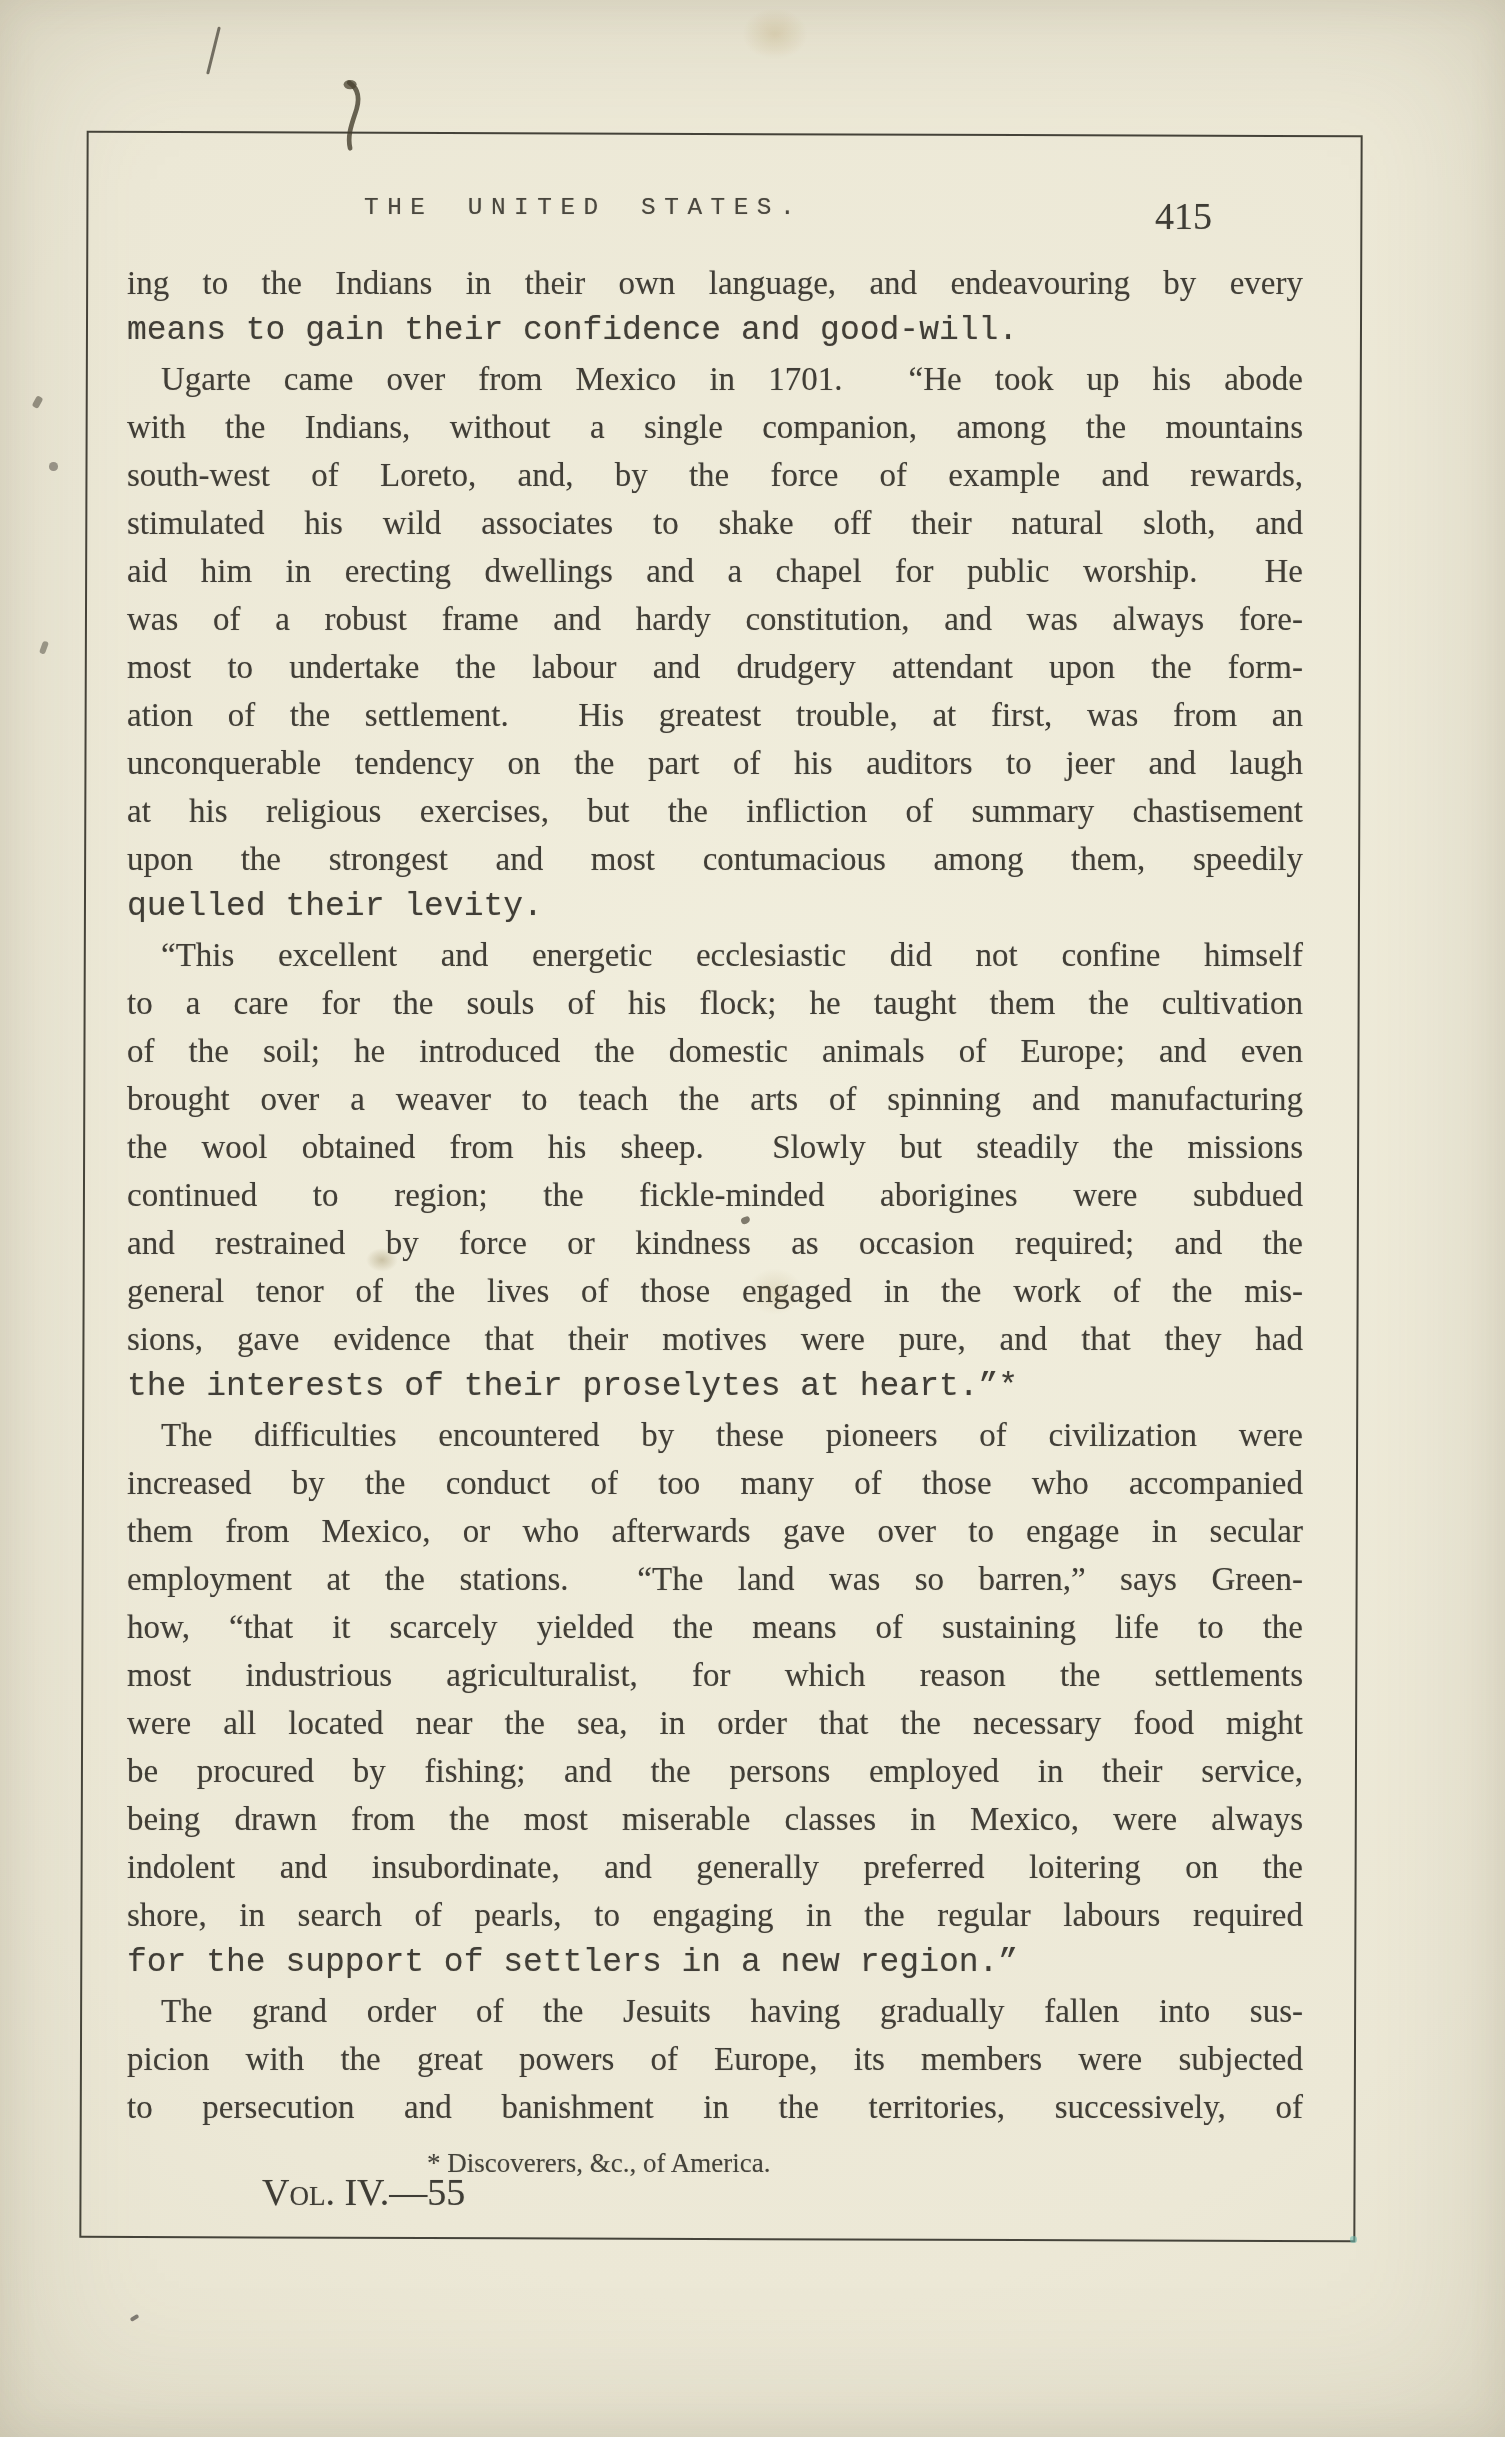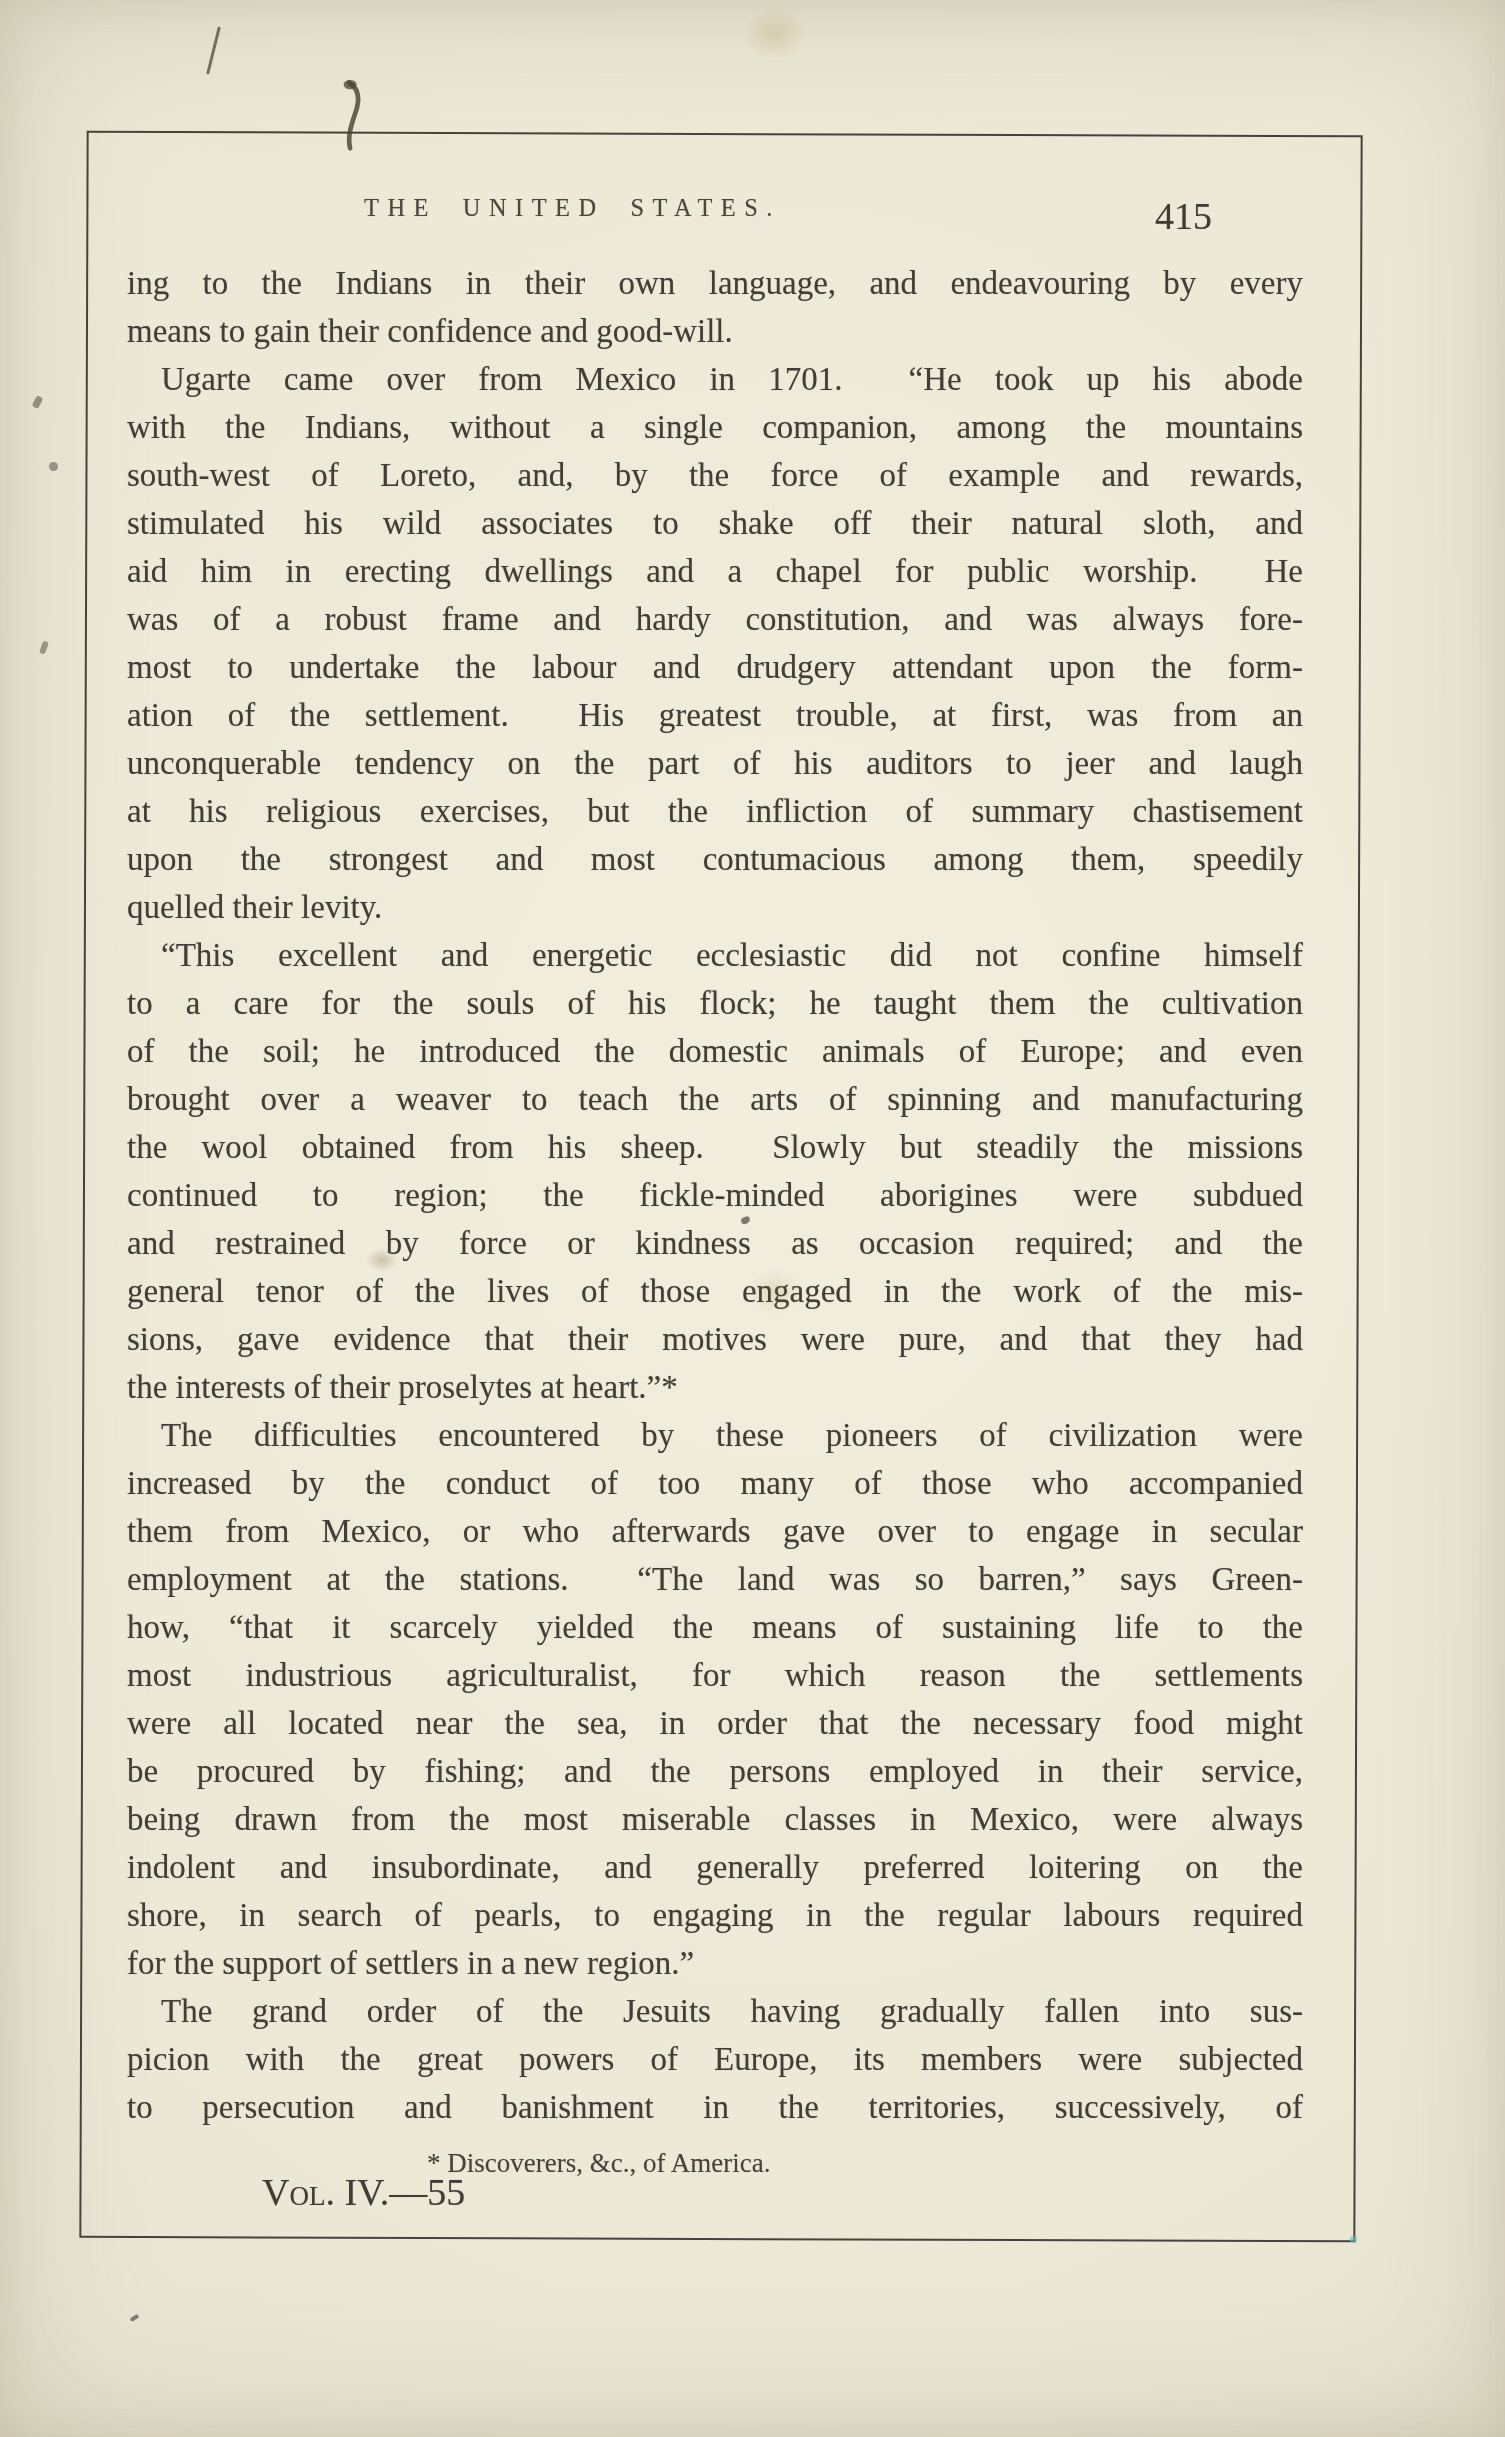--- a/index.html
+++ b/index.html
@@ -22,41 +22,42 @@
     border:2.8px solid #45433a;
     transform:rotate(0.2deg);
     box-sizing:border-box;
     background:transparent;
   }
   .running-head{
     position:absolute;left:364px;top:194px;
     font-size:24.4px;letter-spacing:8.5px;word-spacing:11.3px;
     color:#4a473f;
     text-shadow:0 0 0.9px rgba(66,62,52,.4);
+    font-family:Liberation Mono, monospace;
   }
   .page-num{
     position:absolute;left:1121px;top:194px;
     font-size:38px;color:#3f3d36;
     text-shadow:0 0 0.9px rgba(66,62,52,.4);
     margin-left:34px;
   }
   .body-text{
     position:absolute;left:127px;top:259px;width:1176px;
     font-size:33px;line-height:48px;
     color:#413e37;
     text-shadow:0 0 0.9px rgba(66,62,52,.35);
   }
   .line{
     text-align:justify;
     text-align-last:justify;
     white-space:pre-wrap;
     height:48px;overflow:visible;
   }
   .line.indent{text-indent:34px;}
-  .line.para-end{text-align-last:left;}
+  .line.para-end{text-align-last:left;font-family:Liberation Mono, monospace;}
   .footnote{
     position:absolute;left:427px;top:2148px;
     font-size:27px;color:#45433b;
     text-shadow:0 0 0.9px rgba(66,62,52,.35);
   }
   .signature{
     position:absolute;left:262px;top:2170px;
     font-size:38px;font-variant:small-caps;color:#3f3d36;
     text-shadow:0 0 0.9px rgba(66,62,52,.4);
   }

